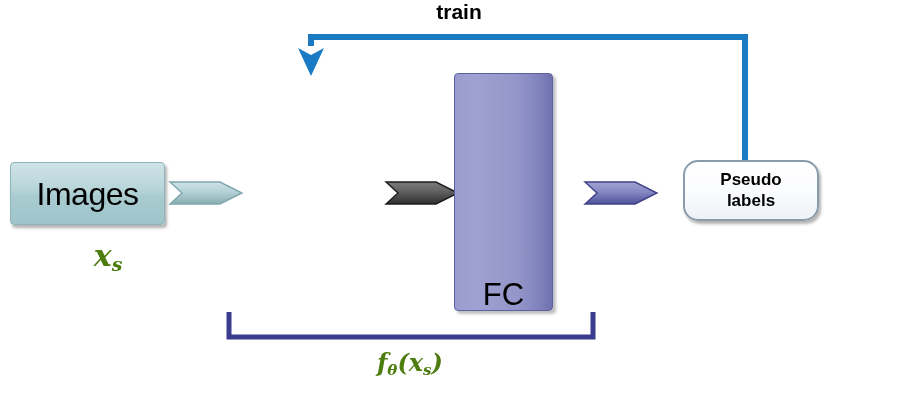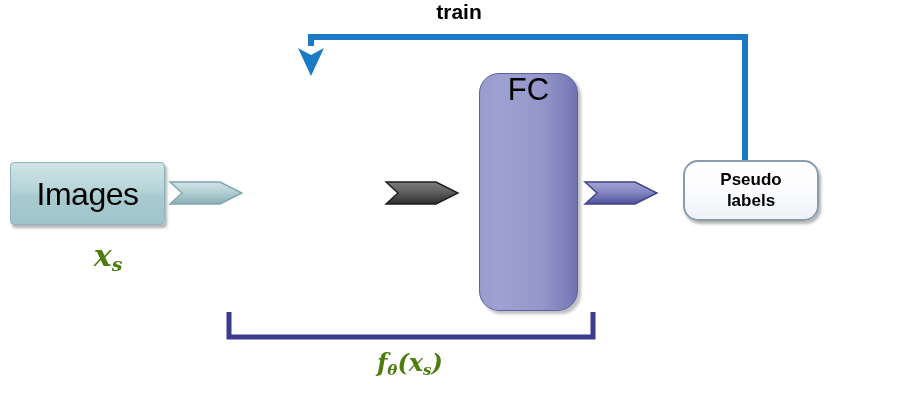--- a/index.html
+++ b/index.html
@@ -42,26 +42,26 @@
     border: 2px solid #111;
     box-shadow: 3px 3px 3px rgba(0,0,0,0.25);
     display: flex; align-items: center; justify-content: center;
   }
   #cnn-box .lbl {
     font-size: 31px; color: #000; line-height: 1;
   }
 
   
   #fc-box {
-    left: 479px; top: 73px; width: 97px; height: 236px;
-    border-radius: 20px;
+    left: 454px; top: 73px; width: 97px; height: 236px;
+    border-radius: 4px;
     background: linear-gradient(to right, #9a9ccd 0%, #9fa1d2 20%, #9496c9 65%, #7c7fba 90%, #6e71ae 100%);
     border: 1px solid #5d60a3;
     box-shadow: 3px 3px 3px rgba(0,0,0,0.25);
-    display: flex; align-items: flex-start; justify-content: center;
+    display: flex; align-items: flex-end; justify-content: center;
   }
   #fc-box .lbl {
     font-size: 31px; color: #000; line-height: 1;
   }
 
   
   #pseudo-box {
     left: 683px; top: 160px; width: 132px; height: 57px;
     border-radius: 15px;
     background: linear-gradient(to bottom, #ffffff 0%, #fbfcfe 50%, #eef2f6 100%);

